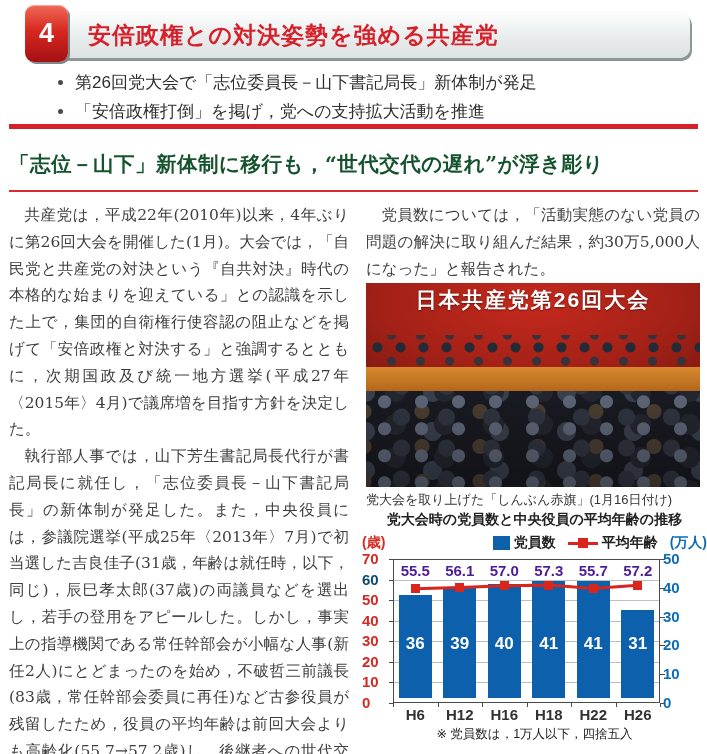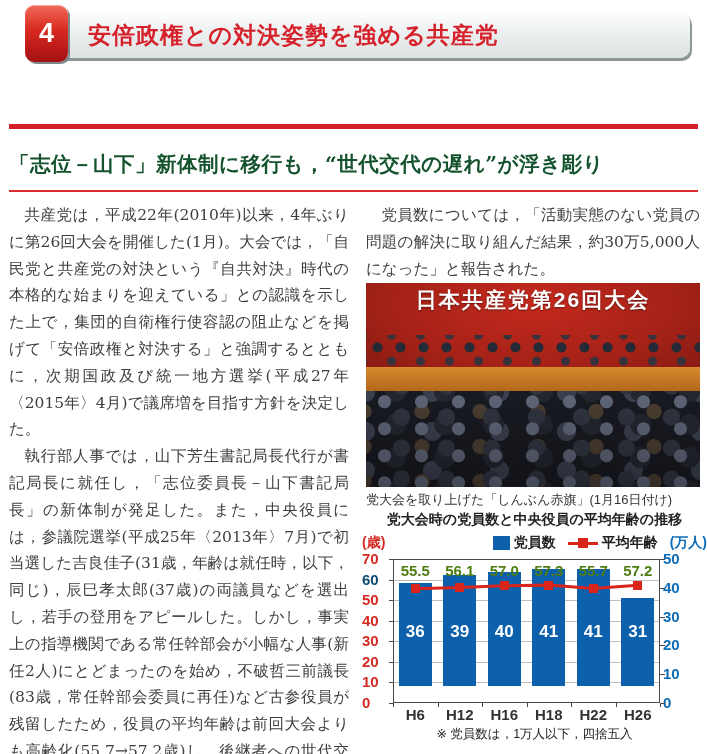--- a/index.html
+++ b/index.html
@@ -72,23 +72,23 @@
   .legend-item{display:flex;align-items:center;gap:4px;}
   .swatch-bar{width:17px;height:14px;display:inline-block;}
   .swatch-line{width:30px;height:3px;position:relative;display:inline-block;}
   .swatch-line i{position:absolute;left:10px;top:-3.5px;width:10px;height:10px;display:block;}
   .ax-unit{font-weight:bold;}
   .ax-unit.right{margin-left:12px;}
 
   .plot-wrap{position:relative;margin:6px 0 0 31px;width:267px;height:144px;}
   .plot-border{position:absolute;inset:0;border:1px solid #4a4a4a;box-sizing:border-box;pointer-events:none;z-index:5;}
   .grid{position:absolute;left:0;width:267px;height:1px;background:#bfbfbf;}
-  .bar{position:absolute;bottom:17px;margin-top:44px;}
+  .bar{position:absolute;bottom:5px;margin-top:44px;}
   .bar-label{position:absolute;bottom:44px;width:100%;text-align:center;color:#fff;font-weight:bold;font-size:17px;}
-  .dlabel{position:absolute;top:3px;text-align:center;font-weight:bold;font-size:15px;color:#4d7c0f;z-index:6;}
+  .dlabel{position:absolute;top:3px;text-align:center;font-weight:bold;font-size:15px;color:#4c1d95;z-index:6;}
   .ytick-label{position:absolute;font-weight:bold;font-size:15px;line-height:16px;}
   .ytick-label.left{left:-31px;width:26px;text-align:left;}
   .ytick-label.right{right:-35px;width:32px;text-align:left;}
   .ymark{position:absolute;height:1px;background:#4a4a4a;}
   .xmark{position:absolute;width:1px;height:4px;background:#4a4a4a;top:144px;}
   .line-svg{position:absolute;left:0;top:0;overflow:visible;z-index:7;}
   .marker{position:absolute;width:9px;height:9px;z-index:8;}
   .xlabels{margin-left:31px;width:267px;display:flex;margin-top:3px;}
   .xlabels span{flex:1;text-align:center;font-size:15px;color:#333;font-weight:bold;}
   .footnote{text-align:center;font-size:12.5px;color:#222;margin-top:3px;}
@@ -98,20 +98,30 @@
 
 <div class="page">
 
   <div class="header-bar">
     <span class="header-title" style="color: rgb(214, 32, 42);">安倍政権との対決姿勢を強める共産党</span>
   </div>
   <div class="header-badge">
     <span>4</span>
   </div>
 
+  <ul class="bullets">
+      <li>
+        <span class="dot"></span>
+        <span>第26回党大会で「志位委員長－山下書記局長」新体制が発足</span>
+      </li>
+      <li>
+        <span class="dot"></span>
+        <span>「安倍政権打倒」を掲げ，党への支持拡大活動を推進</span>
+      </li>
+    </ul>
 
   <div class="thick-rule" style="background: rgb(214, 32, 42);"></div>
 
   <h2 class="sub-heading" style="color: #14532d;">「志位－山下」新体制に移行も，“世代交代の遅れ”が浮き彫り</h2>
   <div class="heading-rule" style="background: rgb(218, 43, 51);"></div>
 
   <div class="col col-left">
       <p>共産党は，平成22年(2010年)以来，4年ぶりに第26回大会を開催した(1月)。大会では，「自民党と共産党の対決という『自共対決』時代の本格的な始まりを迎えている」との認識を示した上で，集団的自衛権行使容認の阻止などを掲げて「安倍政権と対決する」と強調するとともに，次期国政及び統一地方選挙(平成27年〈2015年〉4月)で議席増を目指す方針を決定した。</p>
       <p>執行部人事では，山下芳生書記局長代行が書記局長に就任し，「志位委員長－山下書記局長」の新体制が発足した。また，中央役員には，参議院選挙(平成25年〈2013年〉7月)で初当選した吉良佳子(31歳，年齢は就任時，以下，同じ)，辰巳孝太郎(37歳)の両議員などを選出し，若手の登用をアピールした。しかし，事実上の指導機関である常任幹部会が小幅な人事(新任2人)にとどまったのを始め，不破哲三前議長(83歳，常任幹部会委員に再任)など古参役員が残留したため，役員の平均年齢は前回大会よりも高齢化(55.7→57.2歳)し，後継者への世代交代が遅れている現状が浮き彫りとなった。</p>
     </div>

